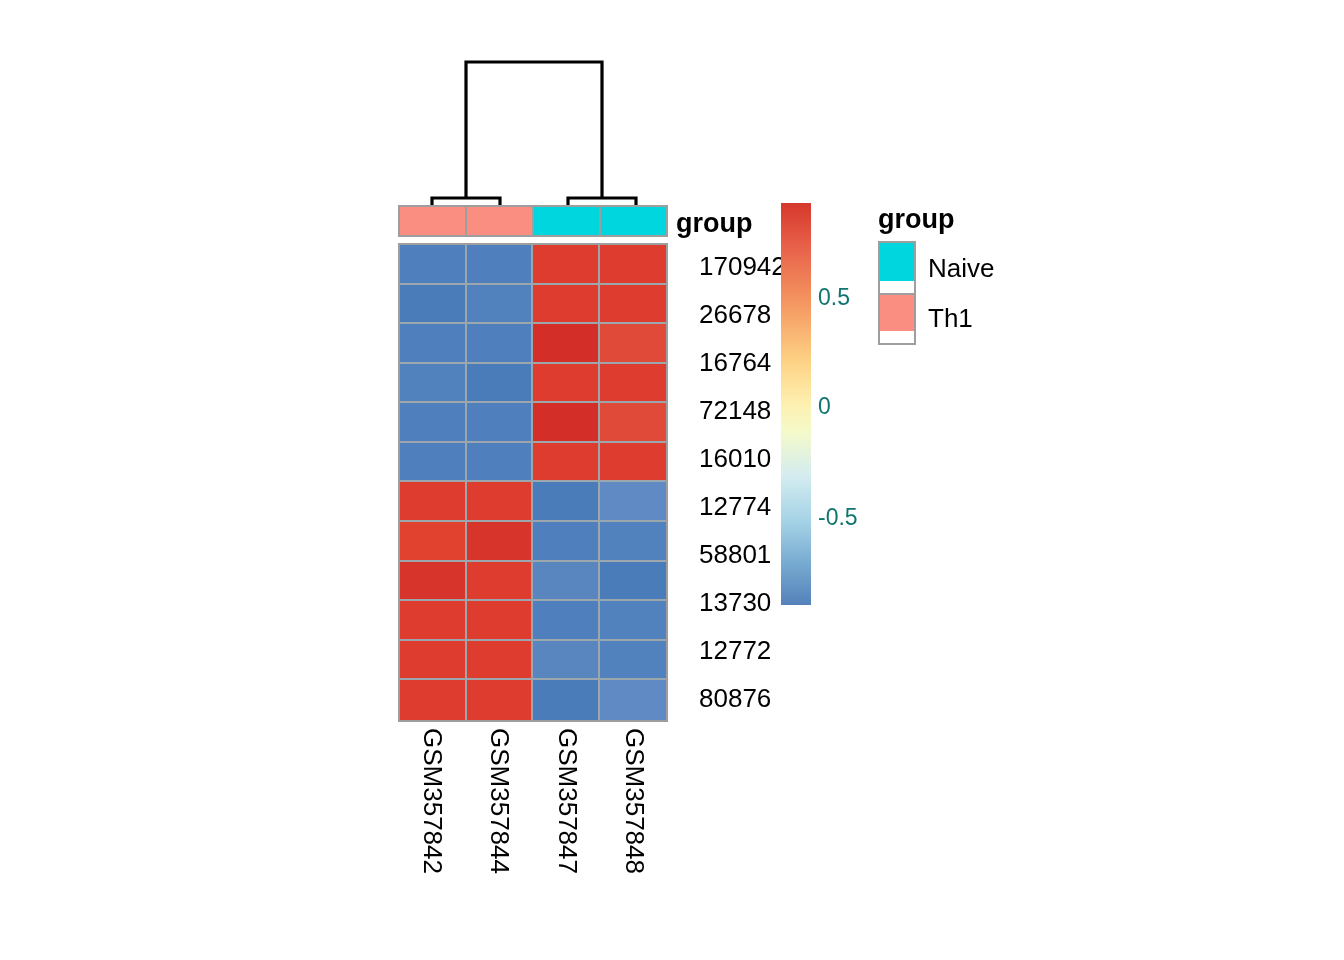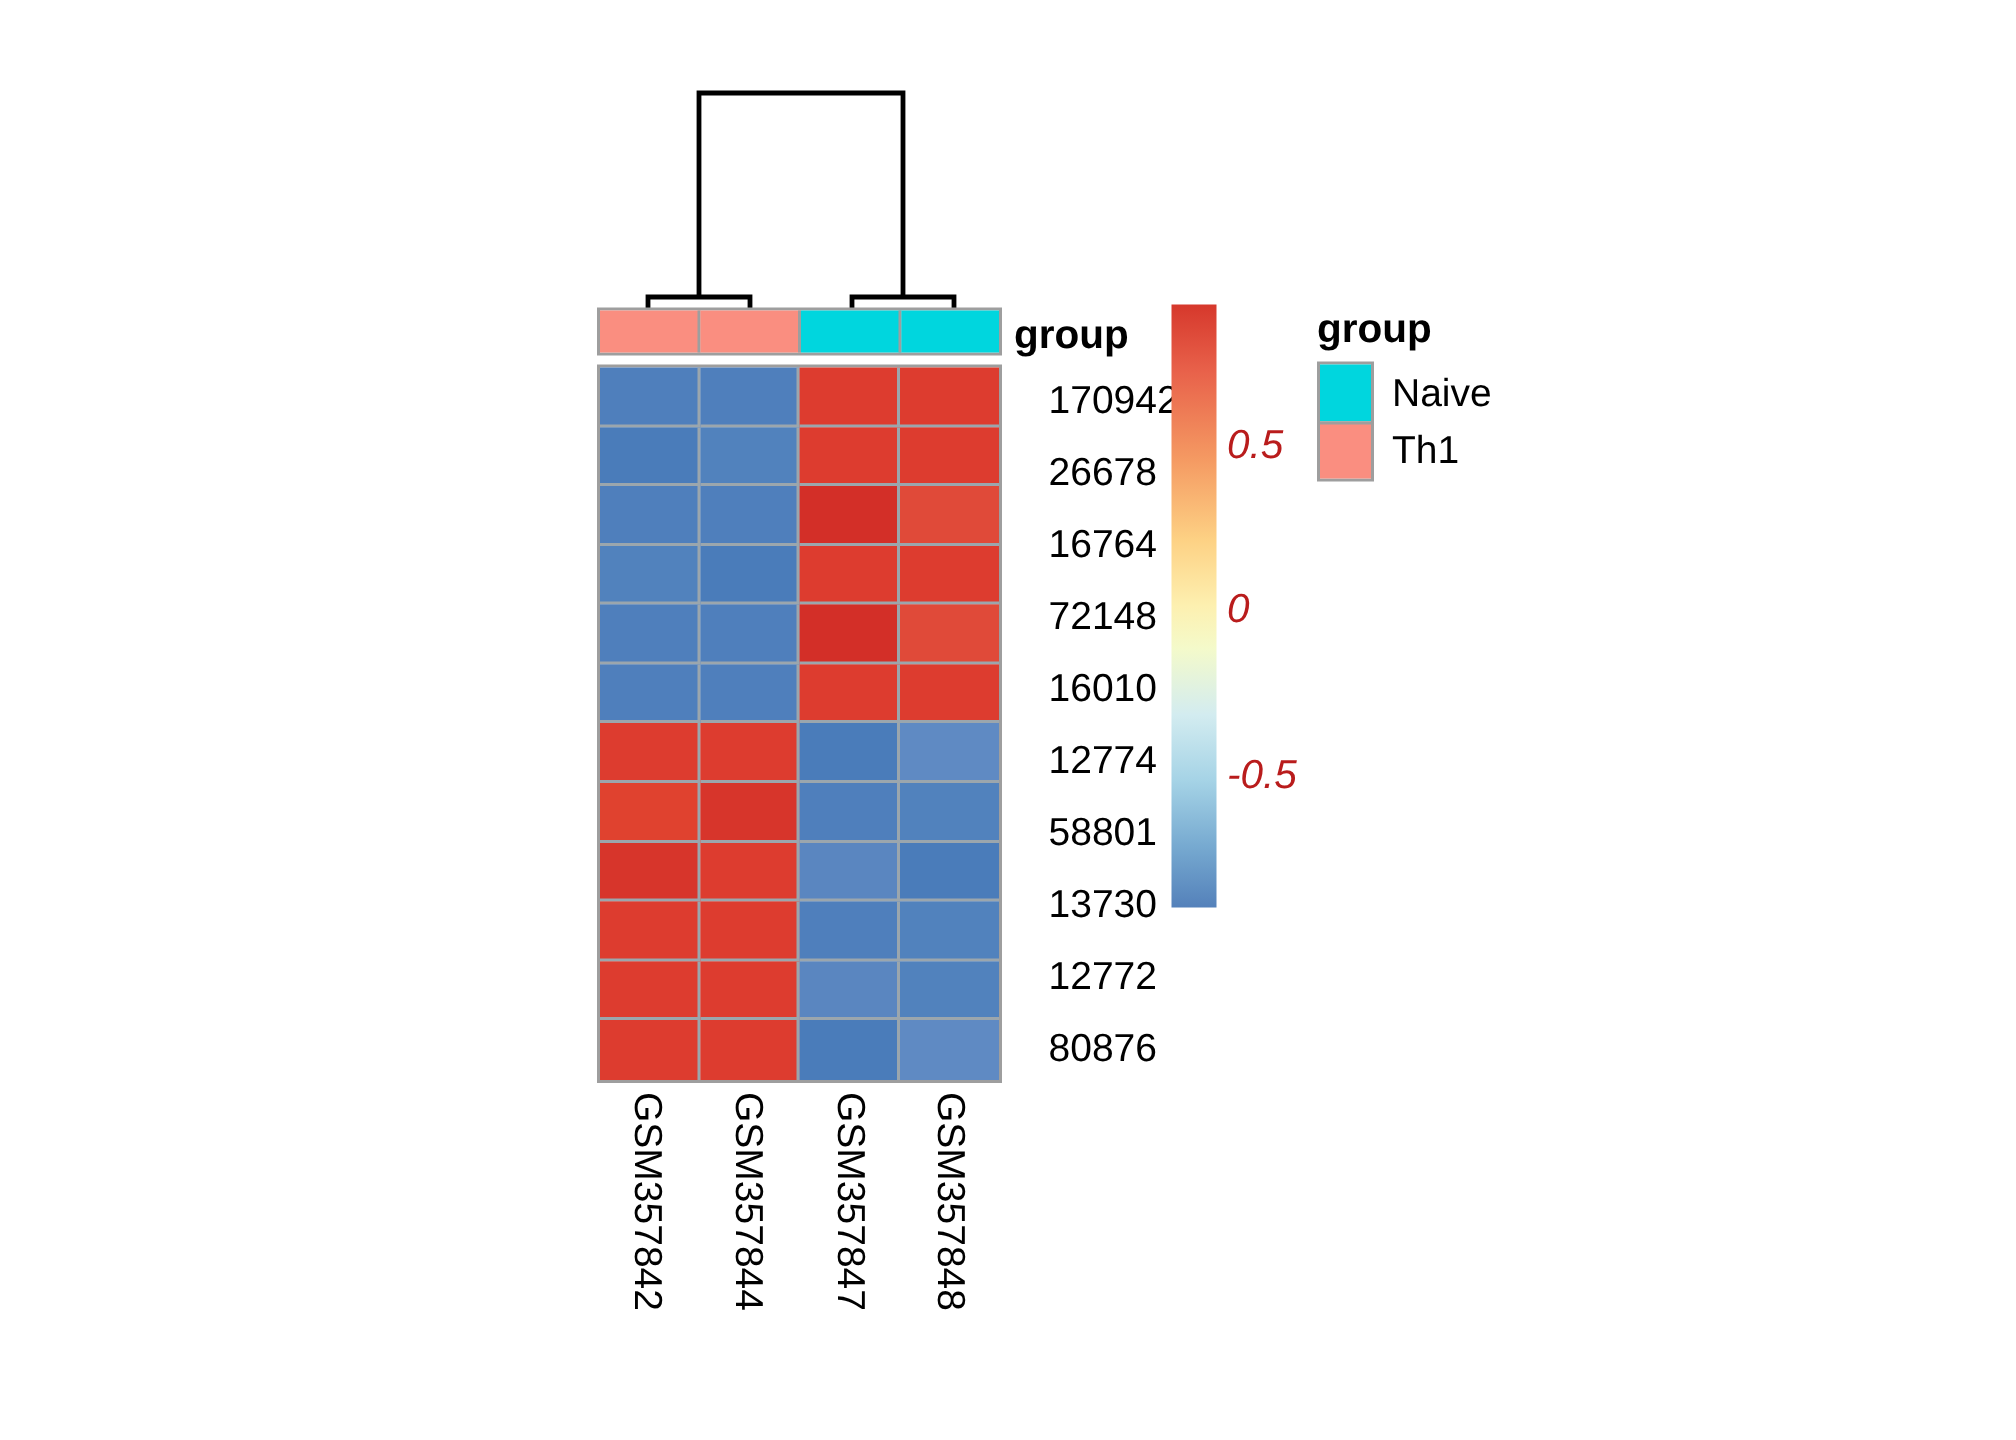--- a/index.html
+++ b/index.html
@@ -135,25 +135,24 @@
   #colorbar-ticks {
     position: absolute;
     left: 802px;
     top: 203px;
     width: 70px;
     height: 402px;
   }
   .cb-tick {
     position: absolute;
     left: 0;
-    font-size: 27px;
-    color: #b91c1c;
+    font-size: 23px;
+    color: #0f766e;
     white-space: nowrap;
     transform: translateY(-50%);
-    font-style: italic;
   }
 
   
   #group-legend {
     position: absolute;
     left: 862px;
     top: 204px;
     width: 200px;
   }
   #group-legend-title {
@@ -163,21 +162,21 @@
     margin: 0 0 6px 0;
     white-space: nowrap;
   }
   #group-legend-keys {
     box-sizing: border-box;
     border: 2px solid #9e9e9e;
     width: 38px;
   }
   .legend-row {
     position: relative;
-    height: 38px;
+    height: 50px;
   }
   .legend-swatch {
     position: absolute;
     left: 0;
     top: 0;
     width: 34px;
     height: 38px;
     box-sizing: border-box;
   }
   .legend-row + .legend-row .legend-swatch {

